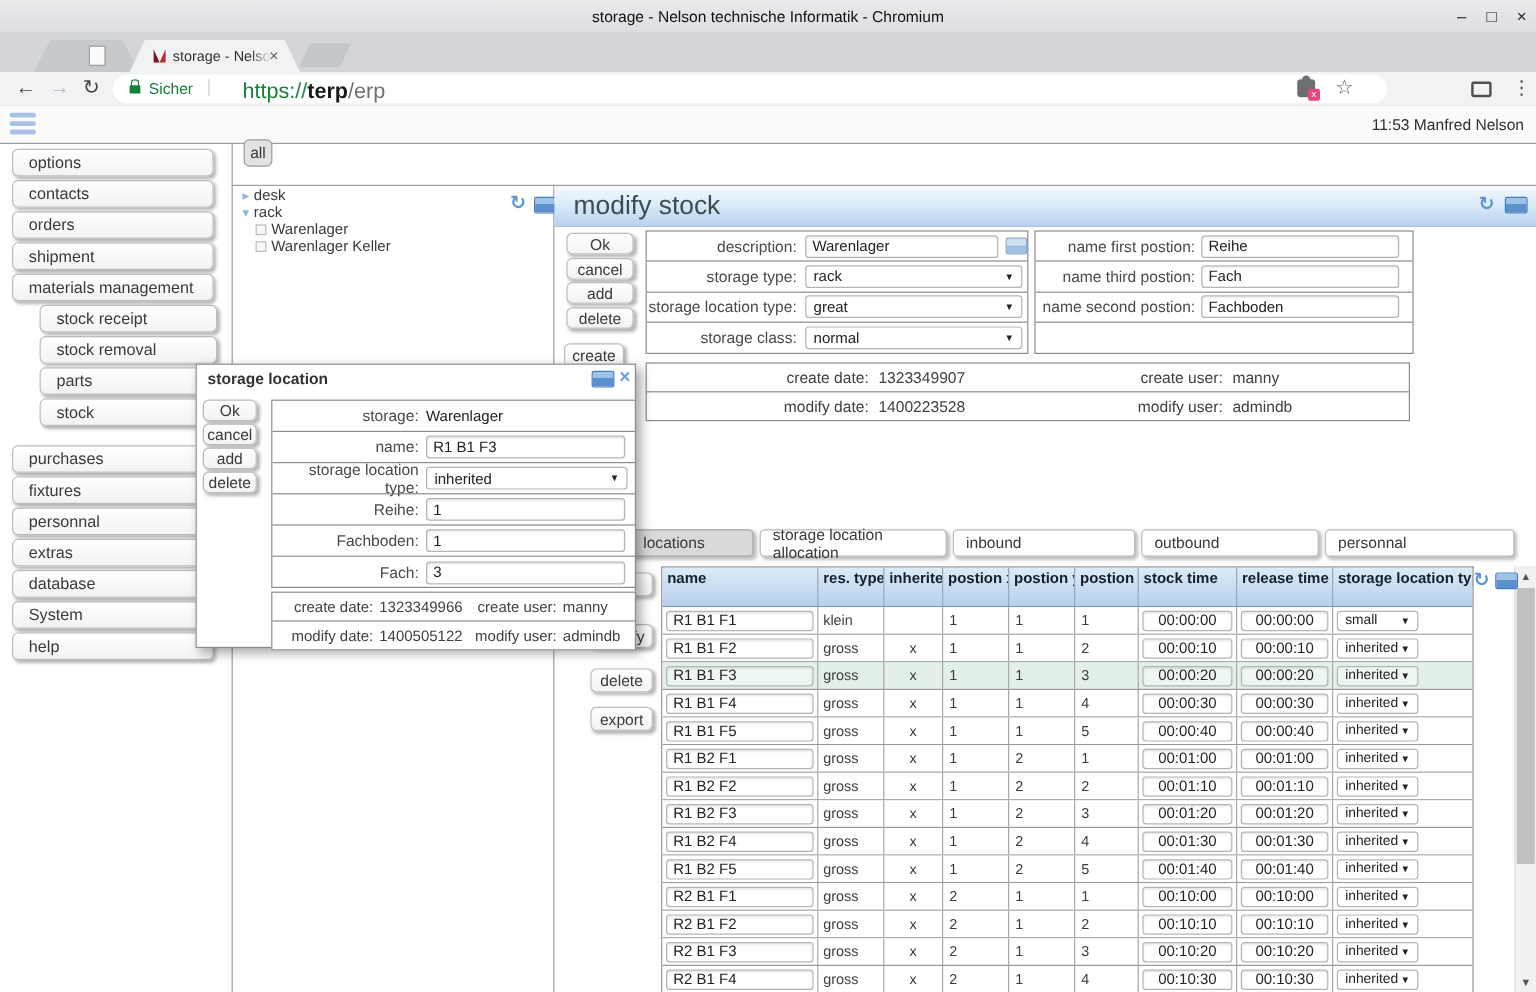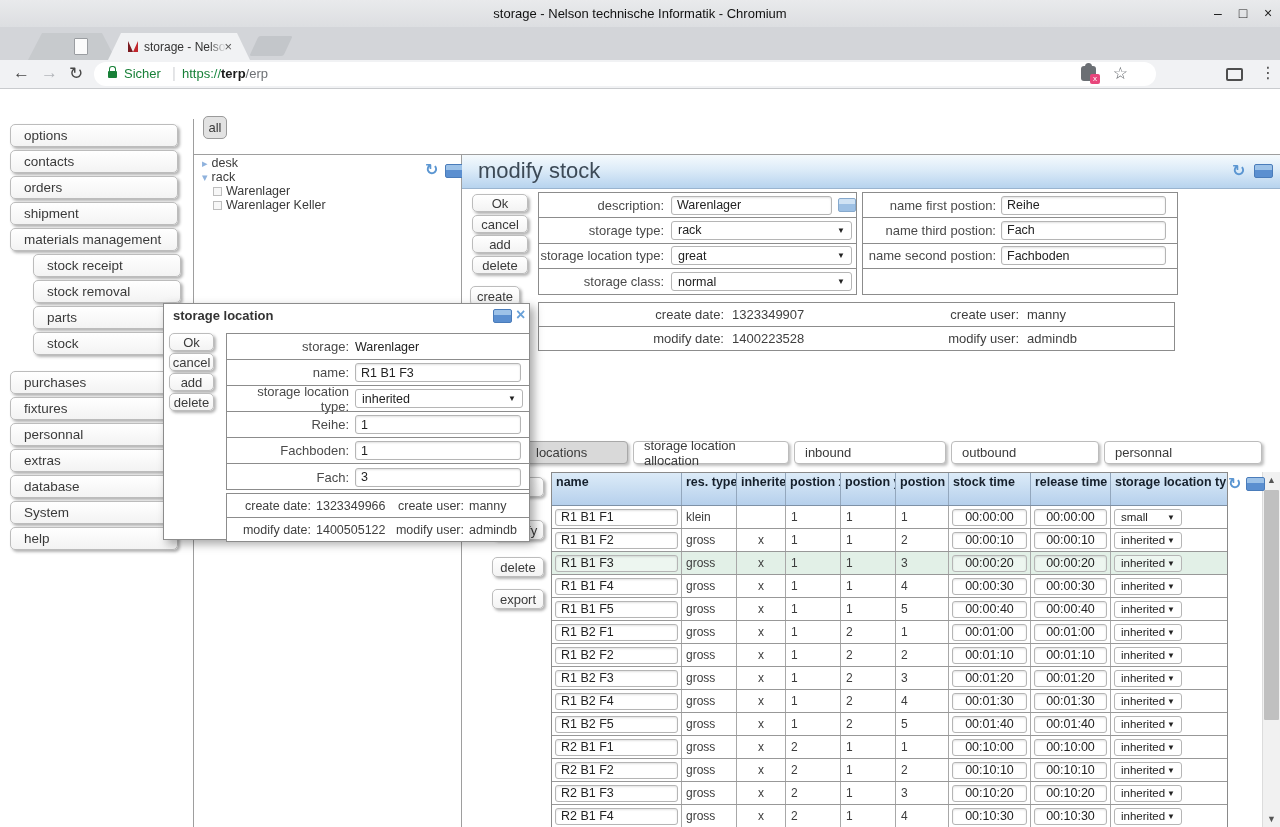--- a/index.html
+++ b/index.html
@@ -24,21 +24,21 @@
   #avatarbtn{left:1243px;top:33px;width:29px;height:25px;background:#e9eaec;border:1px solid #b3b6ba;border-radius:4px;cursor:pointer;}
   .person{position:absolute;left:9px;top:4px;width:9px;height:9px;border:1.5px solid #8a8d91;border-radius:50%;}
   .person:after{content:"";position:absolute;left:-3px;top:9px;width:14px;height:7px;border:1.5px solid #8a8d91;border-bottom:none;border-radius:7px 7px 0 0;}
   #toolbar{left:0;top:60px;width:1280px;height:28px;background:#f1f2f4;border-bottom:1px solid #c9cbce;}
   .navicon{position:absolute;top:3px;font-size:17px;color:#474747;cursor:pointer;}
   #addrbar{position:absolute;left:94px;top:2px;width:1062px;height:24px;background:#fff;border-radius:12px;}
   .lock{position:absolute;left:14px;top:9px;width:9px;height:7px;background:#188038;border-radius:1px;}
   .lock:before{content:"";position:absolute;left:1px;top:-5px;width:5px;height:5px;border:1.5px solid #188038;border-bottom:none;border-radius:3px 3px 0 0;}
   #addrbar .sicher{position:absolute;left:30px;top:4px;font-size:13px;color:#188038;}
   #addrbar .sep{position:absolute;left:78px;top:2px;font-size:15px;color:#d5d7da;}
-  #addrbar .url{position:absolute;left:88px;top:4px;font-size:13px;}
+  #addrbar .url{position:absolute;left:108px;top:4px;font-size:18px;}
   .u-scheme{color:#188038;} .u-sep{color:#1d8a44;} .u-host{color:#1b1b1b;font-weight:bold;} .u-path{color:#6e7175;}
   #extico{position:absolute;right:60px;top:4px;width:15px;height:15px;background:#6b6f74;border-radius:3px;cursor:pointer;}
   #extico:before{content:"";position:absolute;left:4px;top:-3px;width:7px;height:7px;background:#6b6f74;border-radius:50%;}
   #extico .badge{position:absolute;right:-4px;bottom:-3px;width:10px;height:10px;background:#e8467c;border-radius:2px;color:#fff;font-size:8px;line-height:10px;text-align:center;}
   #starico{position:absolute;right:28px;top:1px;font-size:17px;color:#5f6368;cursor:pointer;}
   #fsico{position:absolute;left:1226px;top:8px;width:13px;height:9px;border:2px solid #4e4e4e;border-radius:2px;cursor:pointer;}
   #dots{position:absolute;left:1260px;top:3px;font-size:16px;color:#4e4e4e;cursor:pointer;}
   
   #pagehdr{left:0;top:88px;width:1280px;height:31px;background:#fbfbfb;border-bottom:1px solid #9e9e9e;}
   #hamburger{position:absolute;left:8px;top:6px;cursor:pointer;}
@@ -138,20 +138,28 @@
       <span class="url"><span class="u-scheme">https</span><span class="u-sep">://</span><span class="u-host">terp</span><span class="u-path">/erp</span></span>
       <span id="extico">
           <span class="badge">x</span>
         </span>
       <span id="starico">☆</span>
     </div>
     <span id="fsico"></span>
     <span id="dots">⋮</span>
   </div>
 
+  <div id="pagehdr" class="abs">
+    <div id="hamburger">
+        <i></i>
+        <i></i>
+        <i></i>
+      </div>
+    <div id="statususer">11:53 Manfred Nelson</div>
+  </div>
 
   <div class="vline" style="left:193px;top:119px;height:708px;"></div>
   <div class="vline" style="left:461px;top:154px;height:673px;"></div>
   <div class="hline" style="left:193px;top:154px;width:1087px;"></div>
 
   <div id="sidebar">
       <div class="btn left" style="left: 10px; top: 124px; width: 168px; height: 23px; font-size: 13.5px;">options</div>
       <div class="btn left" style="left: 10px; top: 150px; width: 168px; height: 23px; font-size: 13.5px;">contacts</div>
       <div class="btn left" style="left: 10px; top: 176px; width: 168px; height: 23px; font-size: 13.5px;">orders</div>
       <div class="btn left" style="left: 10px; top: 202px; width: 168px; height: 23px; font-size: 13.5px;">shipment</div>

